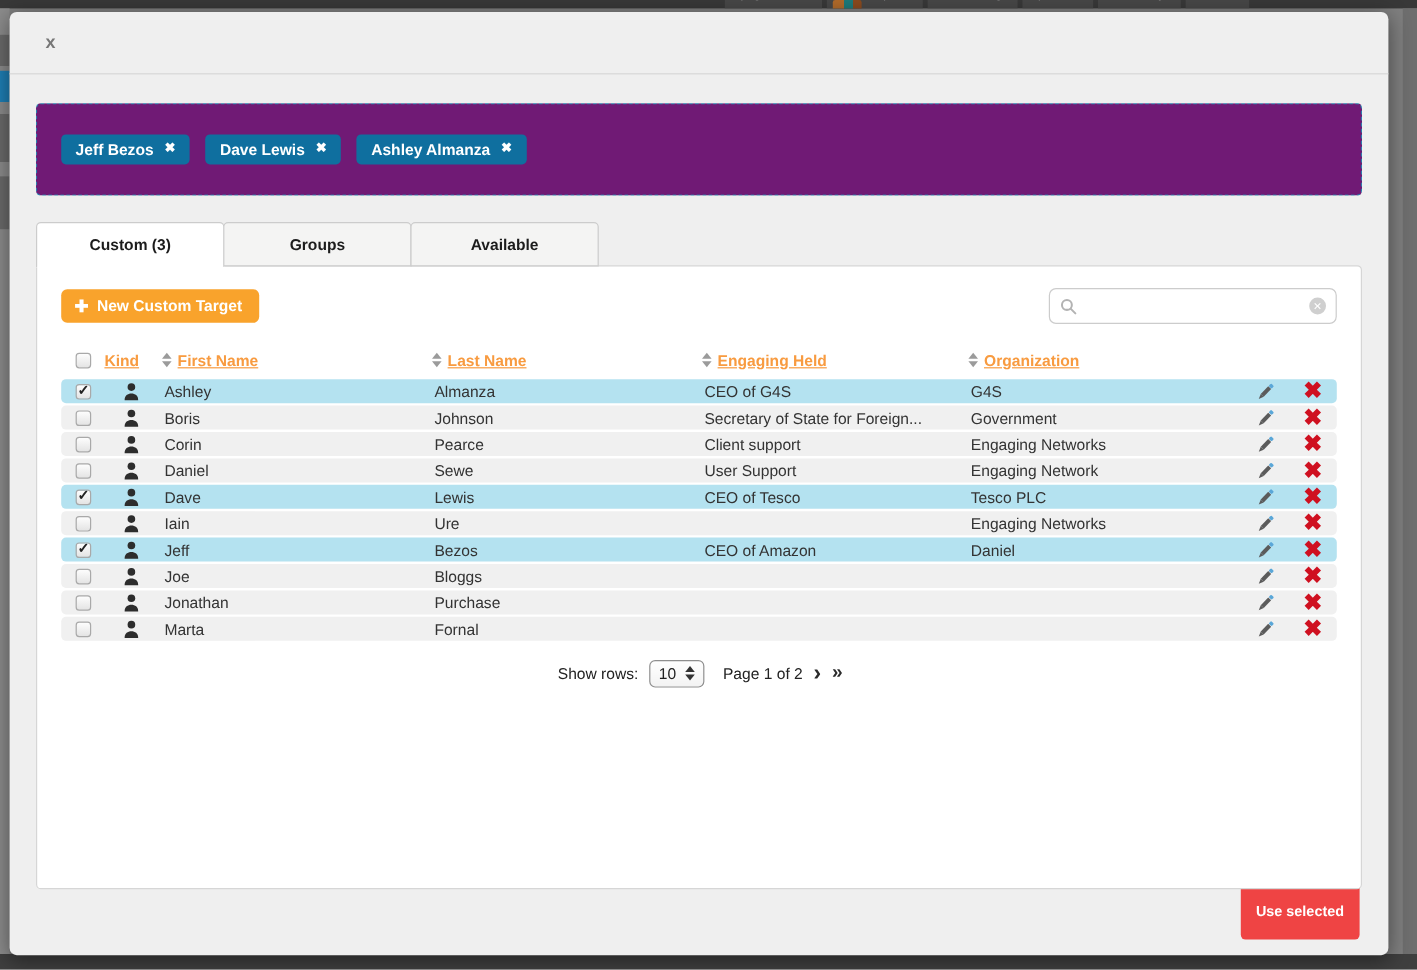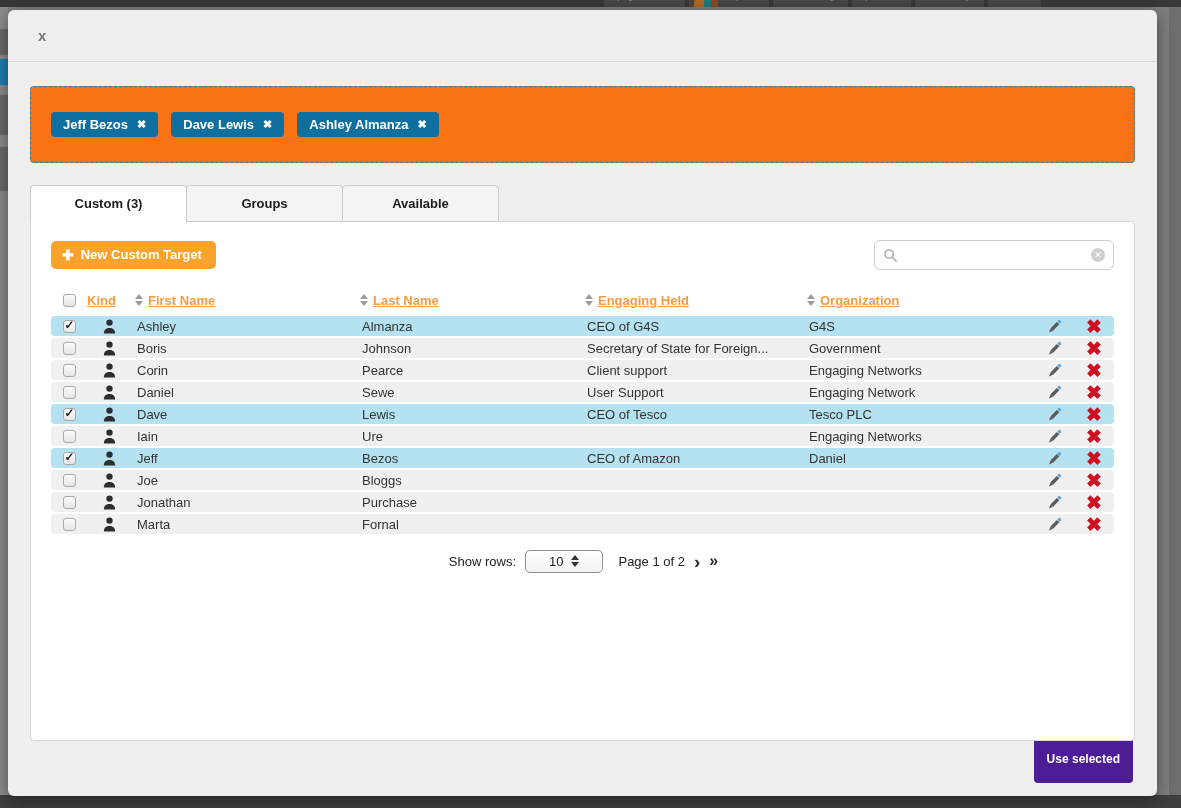--- a/index.html
+++ b/index.html
@@ -33,21 +33,21 @@
     box-shadow:0 4px 18px rgba(0,0,0,.45); }
   .modal-header { height:52px; display:flex; align-items:center;
     padding:0 24px; border-bottom:1px solid #d8d8d8; }
   .modal-title { color:#2a6a9f; font-size:19px; font-weight:bold; flex:1; }
   .modal-close { color:#777; font-size:15px; font-weight:bold; cursor:pointer;
     padding:2px 6px; }
 
   .modal-body { padding:24px 22px 0 22px; }
 
   
-  .chips-box { background:#f97316; border:1px dashed #2a7fad; border-radius:4px;
+  .chips-box { background:#701a75; border:1px dashed #2a7fad; border-radius:4px;
     min-height:72px; padding:25px 20px; display:flex; gap:13px; align-items:center; }
   .chip { background:#0f6f9f; color:#fff; font-size:13px; font-weight:bold;
     padding:5px 12px; border-radius:4px; display:inline-flex; align-items:center;
     gap:9px; cursor:pointer; }
   .chip .chip-x { font-size:11px; line-height:1; }
 
   
   .tabs { display:flex; margin-top:22px; position:relative; z-index:3; }
   .tab { width:157px; height:37px; line-height:36px; text-align:center;
     font-size:13px; font-weight:bold; color:#1c1c1c; background:#f4f4f3;
@@ -100,35 +100,35 @@
   .cell-kind { display:flex; justify-content:flex-start; padding-left:14px; }
   .cell-txt { padding-left:2px; overflow:hidden; white-space:nowrap;
     text-overflow:ellipsis; }
   .cell-ic { display:flex; justify-content:center; align-items:center; }
   .del { color:#cf1020; font-size:19px; font-weight:bold; line-height:1;
     cursor:pointer; }
 
   
   .pager { display:flex; justify-content:center; align-items:center; gap:9px;
     margin-top:12px; font-size:13px; color:#222; height:30px; }
-  .rows-select { border:1px solid #8f8f8f; border-radius:5px; padding:3px 23px;
+  .rows-select { border:1px solid #8f8f8f; border-radius:5px; padding:3px 7px;
     display:inline-flex; align-items:center; gap:8px; cursor:pointer;
     background:linear-gradient(#fff,#f3f3f3); }
   .stepper { display:inline-flex; flex-direction:column; gap:2px; }
   .stepper i { width:0; height:0; border-left:4px solid transparent;
     border-right:4px solid transparent; }
   .stepper .u { border-bottom:5px solid #333; }
   .stepper .d { border-top:5px solid #333; }
   .pg-next { font-size:19px; font-weight:bold; color:#2b2b2b; line-height:1;
     cursor:pointer; }
   .pg-last { font-size:16px; font-weight:bold; color:#2b2b2b; line-height:1;
     cursor:pointer; letter-spacing:-2px; }
 
   .modal-footer { position:absolute; right:24px; bottom:13px; }
-  .btn-use { background:#4c1d95; color:#fff; border:none; border-radius:4px;
+  .btn-use { background:#ef4444; color:#fff; border:none; border-radius:4px;
     font-family:"Liberation Sans", sans-serif; font-size:12px; font-weight:bold;
     padding:17px 13px; cursor:pointer; }
 </style>
 </head>
 <body>
 
 <div class="backdrop-topbar">
   <div class="backdrop-topnav">
   <span class="bg-nav-item">page builder</span>
 

